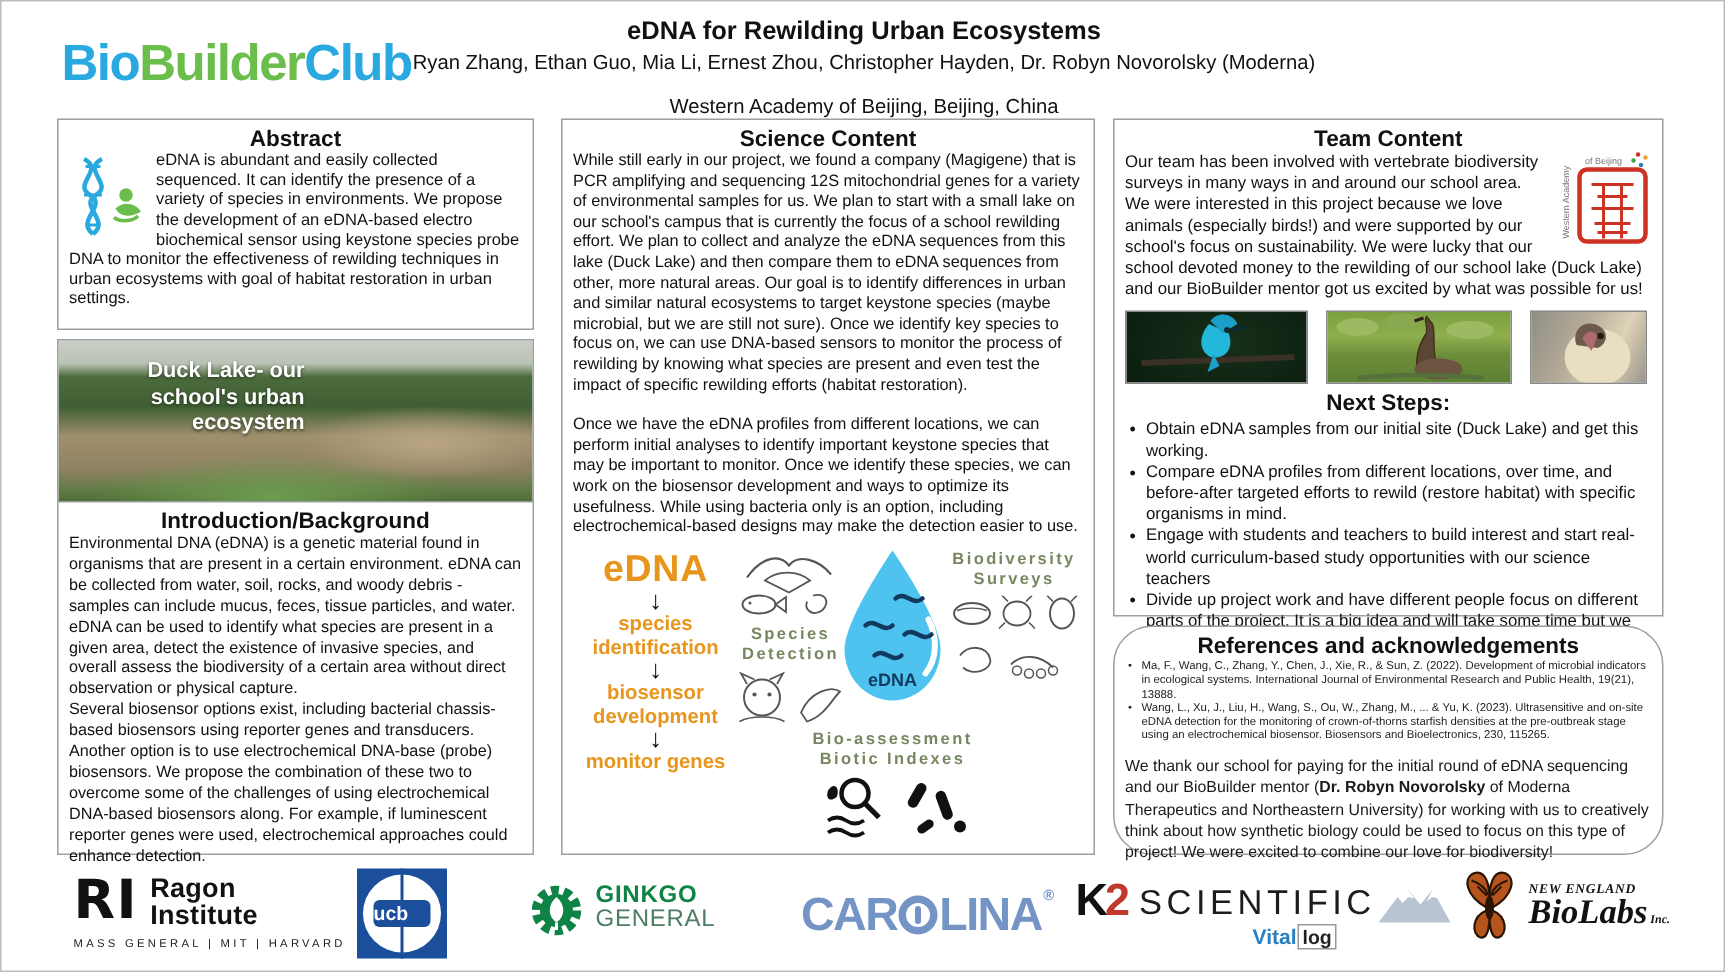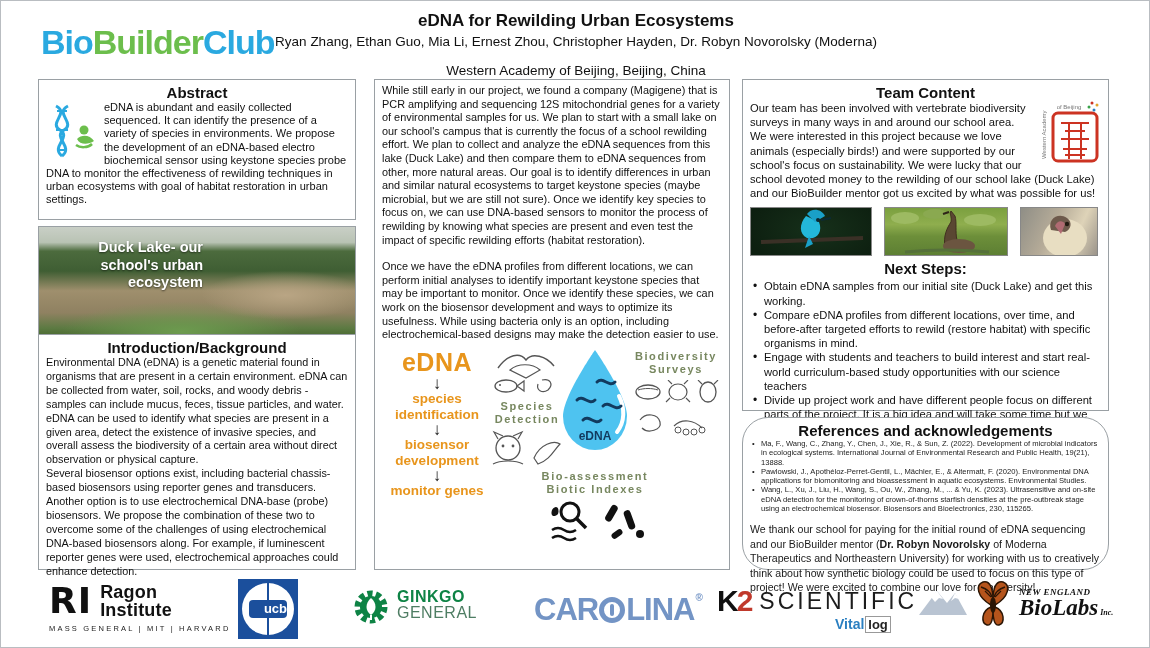--- a/index.html
+++ b/index.html
@@ -72,21 +72,21 @@
   
   .sponsor { position:absolute; }
   #ragon { left:48px; top:582px; }
   .ragon-top { display:flex; align-items:center; gap:8px; }
   .ragon-mark { font-size:36px; font-weight:bold; letter-spacing:1px; line-height:34px; font-family:"DejaVu Sans", sans-serif; }
   .ragon-name { font-size:18px; line-height:18px; font-weight:bold; letter-spacing:0.2px; }
   .ragon-sub { font-size:7.5px; letter-spacing:2.2px; margin-top:5px; color:#222; }
   #ucb { left:237px; top:578px; width:60px; height:60px; background:#1b4f9c; position:absolute; }
   .ucb-circle { position:absolute; left:4px; top:4px; width:52px; height:52px; background:#fff; border-radius:50%; }
   .ucb-line { position:absolute; left:29px; top:0; width:2px; height:60px; background:#1b4f9c; }
-  .ucb-band { position:absolute; left:11px; top:21px; width:38px; height:18px; background:#1b4f9c; border-radius:4px; color:#fff; font-weight:bold; font-size:13px; text-align:right; line-height:17px; }
+  .ucb-band { position:absolute; left:11px; top:21px; width:38px; height:18px; background:#1b4f9c; border-radius:4px; color:#fff; font-weight:bold; font-size:13px; text-align:left; line-height:17px; }
   #ginkgo { left:352px; top:588px; display:flex; gap:8px; }
   .ginkgo-text .g1 { color:#0e8345; font-weight:bold; font-size:16px; line-height:16px; letter-spacing:0.5px; }
   .ginkgo-text .g2 { color:#4e7d63; font-size:16px; line-height:16px; letter-spacing:0.5px; }
   #carolina { left:533px; top:591px; color:#7394c5; font-weight:bold; font-size:31px; letter-spacing:-1px; font-family:"Liberation Sans", sans-serif; display:flex; align-items:center; }
   .car-o { display:inline-block; width:26px; height:26px; border:5px solid #7394c5; border-radius:50%; margin:0 1px; position:relative; }
   .car-o .thermo { position:absolute; left:6px; top:2px; width:4px; height:12px; background:#7394c5; border-radius:2px; }
   .car-reg { font-size:10px; vertical-align:top; margin-left:1px; align-self:flex-start; }
   #k2 { left:716px; top:583px; }
   .k2-row { display:flex; align-items:center; }
   .k2-k { font-size:30px; font-weight:bold; }
@@ -133,20 +133,21 @@
     <div class="lake-caption">Duck Lake-  our school's urban ecosystem</div>
   </div>
 
   <div class="box" id="intro">
     <h2>Introduction/Background</h2>
     <div class="body">Environmental DNA (eDNA) is a genetic material found in organisms that are present in a certain environment. eDNA can be collected from water, soil, rocks, and woody debris - samples can include mucus, feces, tissue particles, and water. eDNA can be used to identify what species are present in a given area, detect the existence of invasive species, and overall assess the biodiversity of a certain area without direct observation or physical capture.</div>
     <div class="body">Several biosensor options exist, including bacterial chassis-based biosensors using reporter genes and transducers. Another option is to use electrochemical DNA-base (probe) biosensors. We propose the combination of these two to overcome some of the challenges of using electrochemical DNA-based biosensors along. For example, if luminescent reporter genes were used, electrochemical approaches could enhance detection.</div>
   </div>
 
   <div class="box" id="science">
+    <h2>Science Content</h2>
     <div class="body">While still early in our project, we found a company (Magigene) that is PCR amplifying and sequencing 12S mitochondrial genes for a variety of environmental samples for us. We plan to start with a small lake on our school's campus that is currently the focus of a school rewilding effort. We plan to collect and analyze the eDNA sequences from this lake (Duck Lake) and then compare them to eDNA sequences from other, more natural areas. Our goal is to identify differences in urban and similar natural ecosystems to target keystone species (maybe microbial, but we are still not sure). Once we identify key species to focus on, we can use DNA-based sensors to monitor the process of rewilding by knowing what species are present and even test the impact of specific rewilding efforts (habitat restoration).</div>
     <div class="body">Once we have the eDNA profiles from different locations, we can perform initial analyses to identify important keystone species that may be important to monitor. Once we identify these species, we can work on the biosensor development and ways to optimize its usefulness. While using bacteria only is an option, including electrochemical-based designs may make the detection easier to use.</div>
 
     <div class="diagram">
       <div class="flow">
         <div class="f0">eDNA</div>
         <div class="arr">↓</div>
         <div class="fstep">species identification</div>
         <div class="arr">↓</div>
         <div class="fstep">biosensor development</div>
@@ -263,21 +264,20 @@
       <div class="ns-item">Obtain eDNA samples from our initial site (Duck Lake) and get this working.</div>
       <div class="ns-item">Compare eDNA profiles from different locations, over time, and before-after targeted efforts to rewild (restore habitat) with specific organisms in mind.</div>
       <div class="ns-item">Engage with students and teachers to build interest and start real-world curriculum-based study opportunities with our science teachers</div>
       <div class="ns-item">Divide up project work and have different people focus on different parts of the project. It is a big idea and will take some time but we want to open doors to new ways of studying and learning in our school</div>
     </div>
   </div>
 
   <div class="box" id="refs">
     <h2>References and acknowledgements</h2>
     <div class="ref-item">Ma, F., Wang, C., Zhang, Y., Chen, J., Xie, R., &amp; Sun, Z. (2022). Development of microbial indicators in ecological systems. International Journal of Environmental Research and Public Health, 19(21), 13888.</div>
-    <div class="ref-item">Pawlowski, J., Apothéloz-Perret-Gentil, L., Mächler, E., &amp; Altermatt, F. (2020). Environmental DNA applications for biomonitoring and bioassessment in aquatic ecosystems. Environmental Studies.</div>
     <div class="ref-item">Wang, L., Xu, J., Liu, H., Wang, S., Ou, W., Zhang, M., ... &amp; Yu, K. (2023). Ultrasensitive and on-site eDNA detection for the monitoring of crown-of-thorns starfish densities at the pre-outbreak stage using an electrochemical biosensor. Biosensors and Bioelectronics, 230, 115265.</div>
     <div class="ack"><span>We thank our school for paying for the initial round of eDNA sequencing and our BioBuilder mentor (</span><b>Dr. Robyn Novorolsky</b><span> of Moderna Therapeutics and Northeastern University) for working with us to creatively think about how synthetic biology could be used to focus on this type of project! We were excited to combine our love for biodiversity!</span></div>
   </div>
 
   <div class="sponsor" id="ragon">
     <div class="ragon-top">
       <div class="ragon-mark">RI</div>
       <div class="ragon-name">
         <div>Ragon</div>
         <div>Institute</div>

